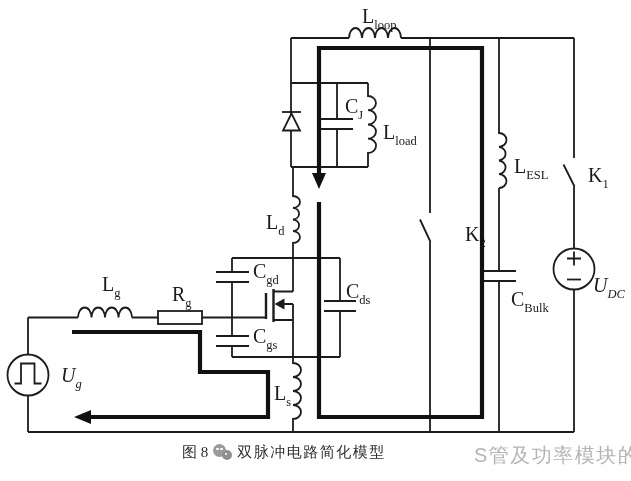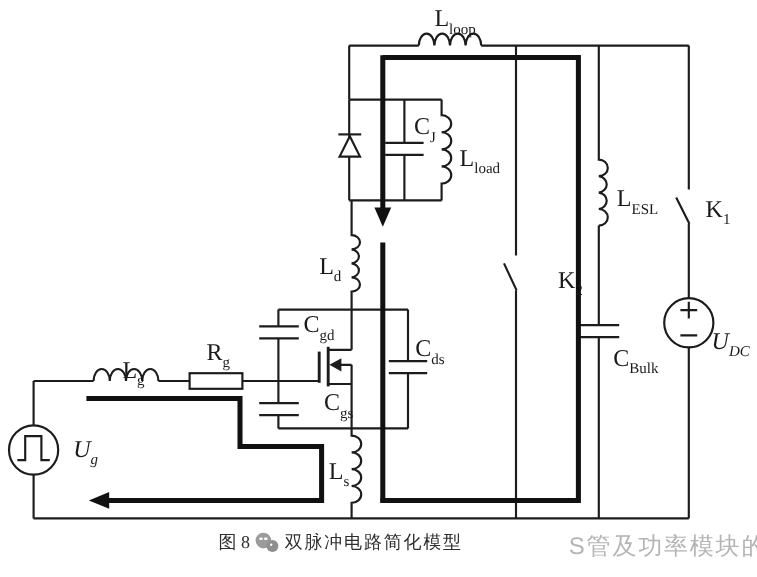--- a/index.html
+++ b/index.html
@@ -107,23 +107,23 @@
     <polygon points="312,173 326,173 319,189" fill="#111111"></polygon>
     <polygon points="74,417 91,410 91,424" fill="#111111"></polygon>
   </svg>
 
   <div class="lbl" style="left:362px;top:6px"><span>L</span><sub>loop</sub></div>
   <div class="lbl" style="left:345px;top:96px"><span>C</span><sub>J</sub></div>
   <div class="lbl" style="left:383px;top:122px"><span>L</span><sub>load</sub></div>
   <div class="lbl" style="left:266px;top:212px"><span>L</span><sub>d</sub></div>
   <div class="lbl" style="left:253px;top:261px"><span>C</span><sub>gd</sub></div>
   <div class="lbl" style="left:172px;top:284px"><span>R</span><sub>g</sub></div>
-  <div class="lbl" style="left:102px;top:299px"><span>L</span><sub>g</sub></div>
+  <div class="lbl" style="left:102px;top:274px"><span>L</span><sub>g</sub></div>
   <div class="lbl" style="left:346px;top:281px"><span>C</span><sub>ds</sub></div>
-  <div class="lbl" style="left:270px;top:326px"><span>C</span><sub>gs</sub></div>
+  <div class="lbl" style="left:253px;top:326px"><span>C</span><sub>gs</sub></div>
   <div class="lbl it" style="left:61px;top:365px"><span>U</span><sub>g</sub></div>
   <div class="lbl" style="left:274px;top:383px"><span>L</span><sub>s</sub></div>
   <div class="lbl" style="left:465px;top:224px"><span>K</span><sub>2</sub></div>
   <div class="lbl" style="left:514px;top:156px"><span>L</span><sub>ESL</sub></div>
   <div class="lbl" style="left:511px;top:289px"><span>C</span><sub>Bulk</sub></div>
   <div class="lbl" style="left:588px;top:165px"><span>K</span><sub>1</sub></div>
   <div class="lbl it" style="left:593px;top:275px"><span>U</span><sub>DC</sub></div>
 
   <div class="wm-text">S管及功率模块的应用</div>
 

